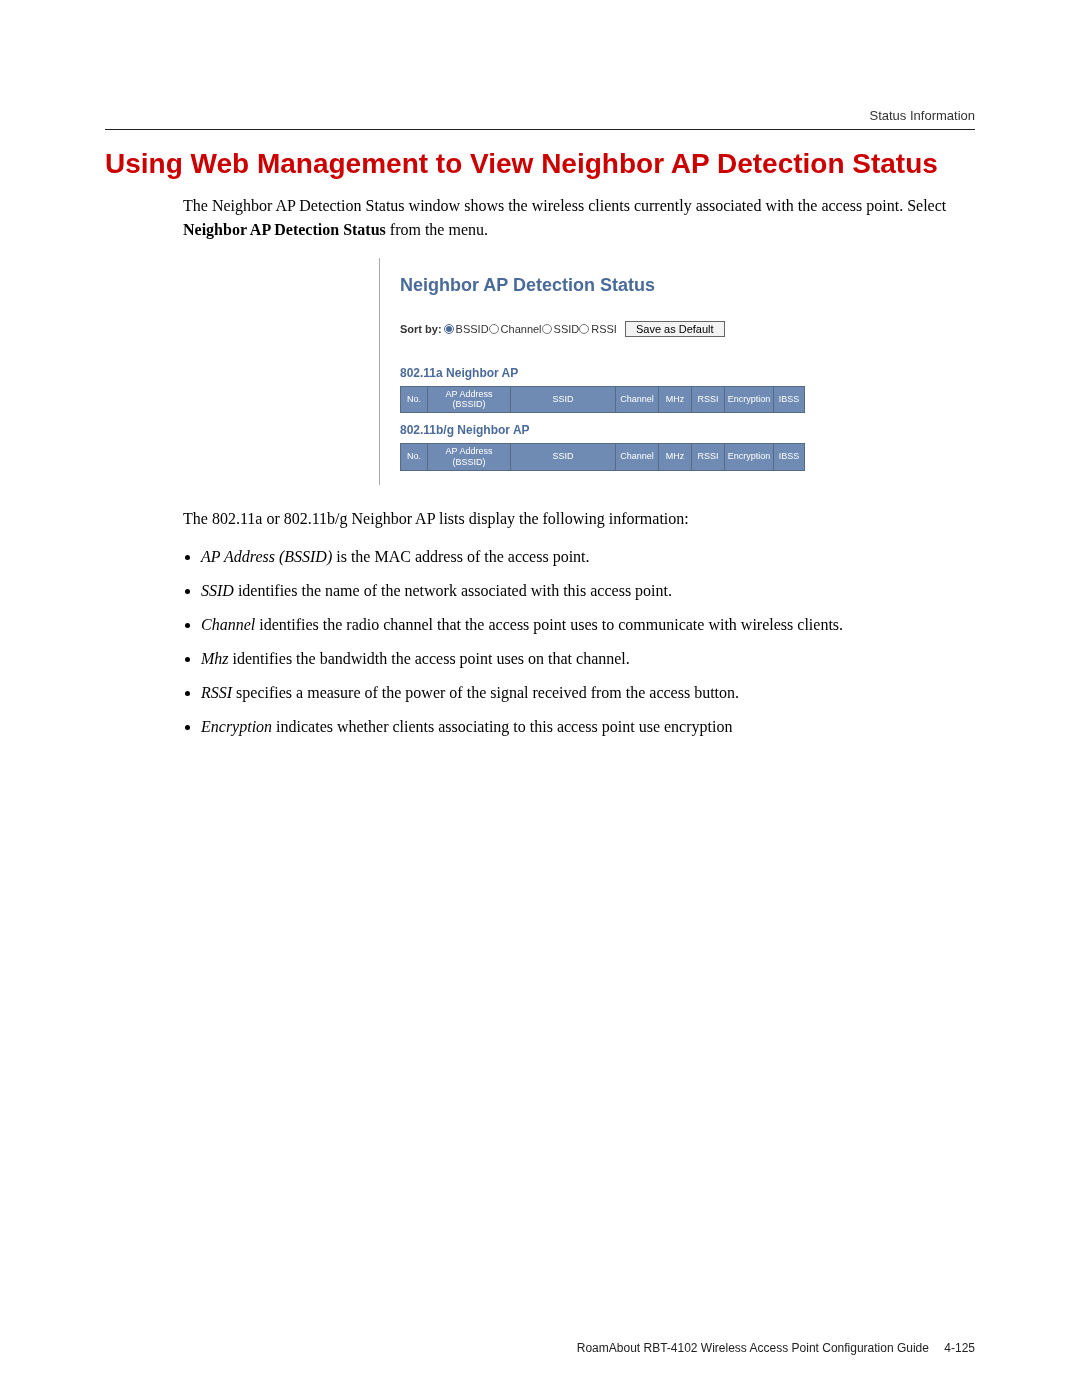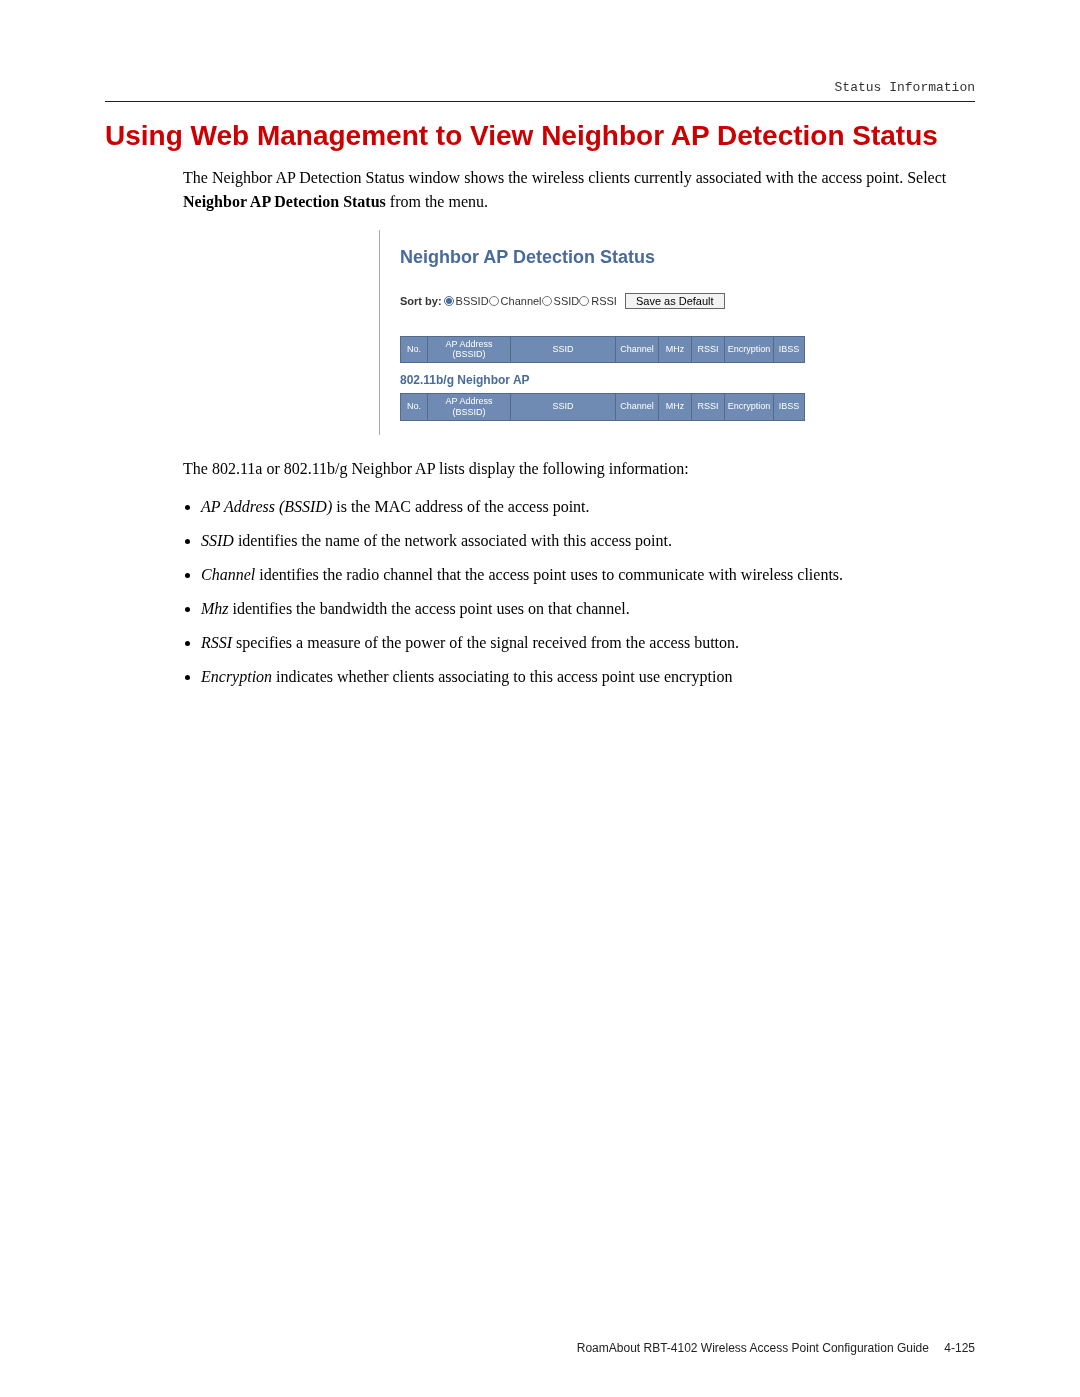--- a/index.html
+++ b/index.html
@@ -12,24 +12,25 @@
     height: 1397px;
     position: relative;
     box-sizing: border-box;
   }
   .page {
     padding: 80px 105px 40px 105px;
     box-sizing: border-box;
   }
   .header-label {
     text-align: right;
-    font-family: Liberation Mono, monospace;
+    font-family: Liberation Sans, sans-serif;
     font-size: 13px;
     color: #333;
     margin-bottom: 6px;
+    margin-top: 28px;
   }
   .rule {
     border: none;
     border-top: 1px solid #222;
     margin: 0 0 18px 0;
   }
   h1.section-title {
     font-family: Arial, Helvetica, sans-serif;
     font-weight: bold;
     color: #cc0000;
@@ -157,20 +158,21 @@
           <input type="radio" name="sortby" style="">
           <span>SSID</span>
         </label>
         <label>
           <input type="radio" name="sortby" style="">
           <span>RSSI</span>
         </label>
         <button class="save-btn">Save as Default</button>
       </div>
 
+      <div class="subhead">802.11a Neighbor AP</div>
       <table class="ap-table">
         <tbody>
             <tr>
           <th class="c-no">No.</th>
           <th class="c-addr">
             <span>AP Address</span><br>
             <span>(BSSID)</span>
           </th>
           <th class="c-ssid">SSID</th>
           <th class="c-ch">Channel</th>

